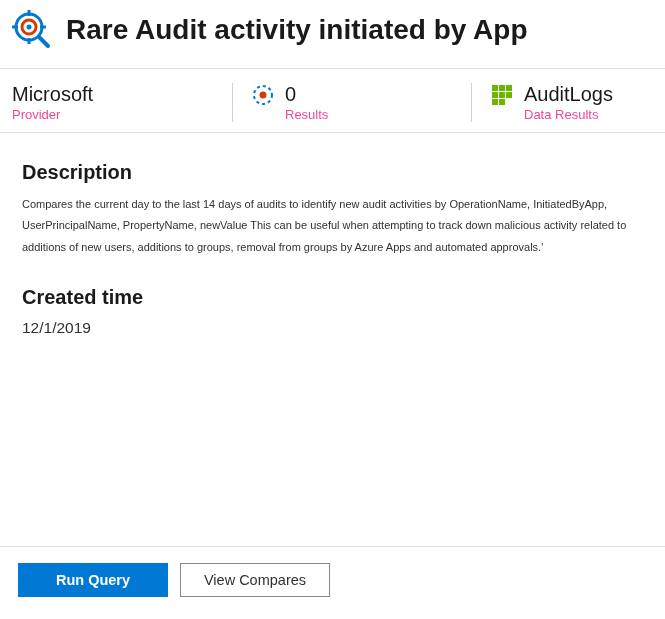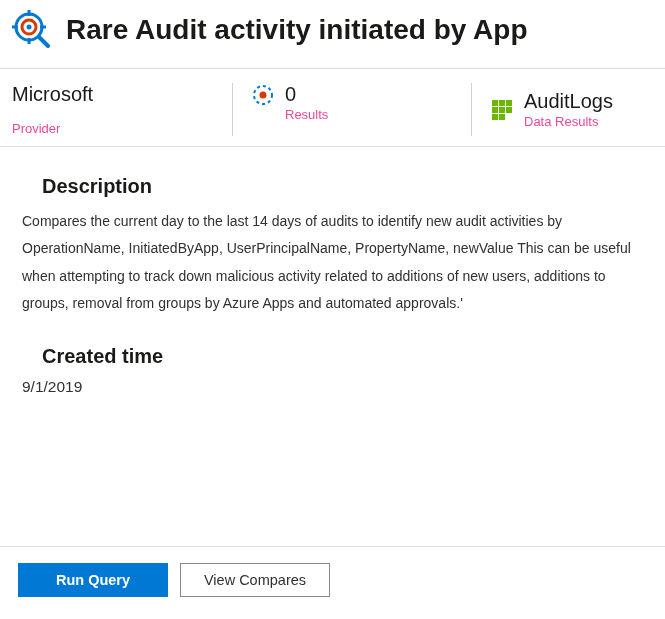--- a/index.html
+++ b/index.html
@@ -29,21 +29,21 @@
     width: 100%;
   }
   .meta-row {
     display: flex;
     align-items: stretch;
     padding: 14px 12px 10px 12px;
   }
   .meta-cell {
     display: flex;
     flex-direction: column;
-    gap: 16px;
+    gap: 2px;
     padding-right: 24px;
   }
   .meta-cell.with-icon { flex-direction: row; align-items: flex-start; gap: 10px; }
   .meta-cell .stack { display:flex; flex-direction:column; gap:2px; }
   .meta-value {
     font-size: 20px;
     font-weight: 400;
     color: #1b1a19;
     line-height: 1.1;
   }
@@ -51,41 +51,40 @@
     font-size: 13px;
     color: #ec4899;
   }
   .vr {
     width: 1px;
     background: #d2d0ce;
     margin: 0 18px 0 0;
   }
   .meta-cell.first { flex: 0 0 220px; }
   .meta-cell.second { flex: 0 0 220px; }
-  .meta-cell.third { flex: 1; align-items: center; }
+  .meta-cell.third { flex: 1; }
   .content-wrap {
     position: relative;
     height: 360px;
     overflow-y: scroll;
     padding: 28px 22px 20px 22px;
     border-top: 1px solid #e1dfdd;
   }
   .content-wrap::-webkit-scrollbar { width: 16px; }
   .content-wrap::-webkit-scrollbar-track { background: #f3f2f1; }
   .content-wrap::-webkit-scrollbar-thumb { background: #c8c6c4; }
   .content-wrap::-webkit-scrollbar-button { background:#f3f2f1; height:16px; display:block; }
   .section-heading {
     font-size: 20px;
     font-weight: 600;
     color: #1b1a19;
     margin-bottom: 10px;
-    margin-left: 20px;
   }
   .body-text {
-    font-size: 14px;
+    font-size: 11px;
     line-height: 1.95;
     color: #323130;
     margin-bottom: 28px;
   }
   .created-date {
     font-size: 15.5px;
     color: #323130;
   }
   .footer {
     position: absolute;
@@ -179,19 +178,19 @@
       <span class="meta-label">Data Results</span>
     </div>
   </div>
 </div>
 
 <div class="content-wrap">
   <h2 class="section-heading">Description</h2>
   <p class="body-text">Compares the current day to the last 14 days of audits to identify new audit activities by OperationName, InitiatedByApp, UserPrincipalName, PropertyName, newValue This can be useful when attempting to track down malicious activity related to additions of new users, additions to groups, removal from groups by Azure Apps and automated approvals.'</p>
 
   <h2 class="section-heading">Created time</h2>
-  <p class="created-date">9/1/2019</p>
+  <p class="created-date">12/1/2019</p>
 </div>
 
 <div class="footer">
   <button class="btn primary">Run Query</button>
   <button class="btn">View Compares</button>
 </div>
 
 </body></html>

